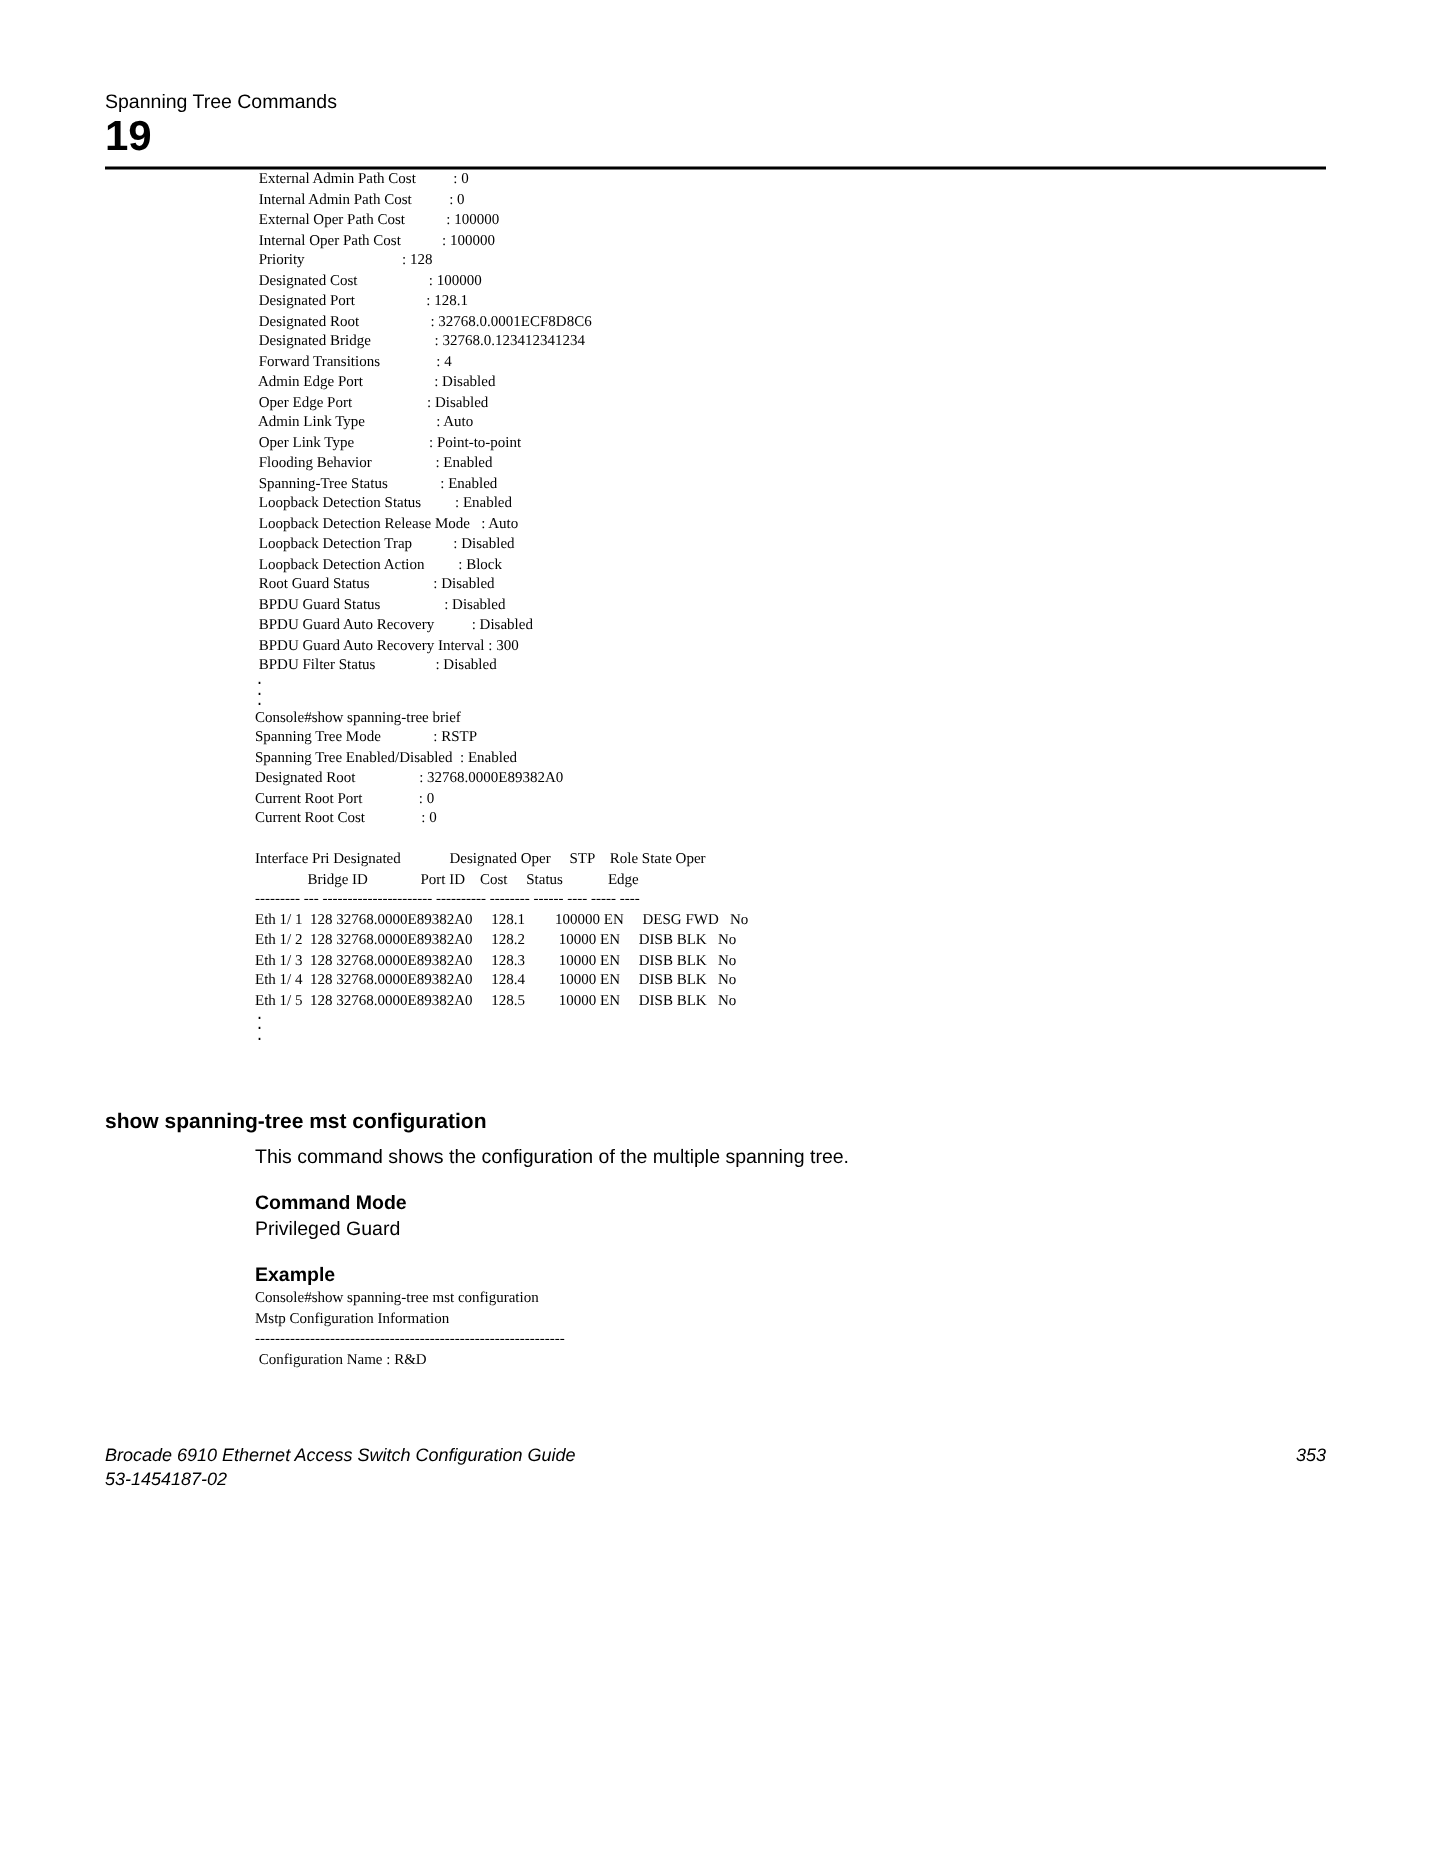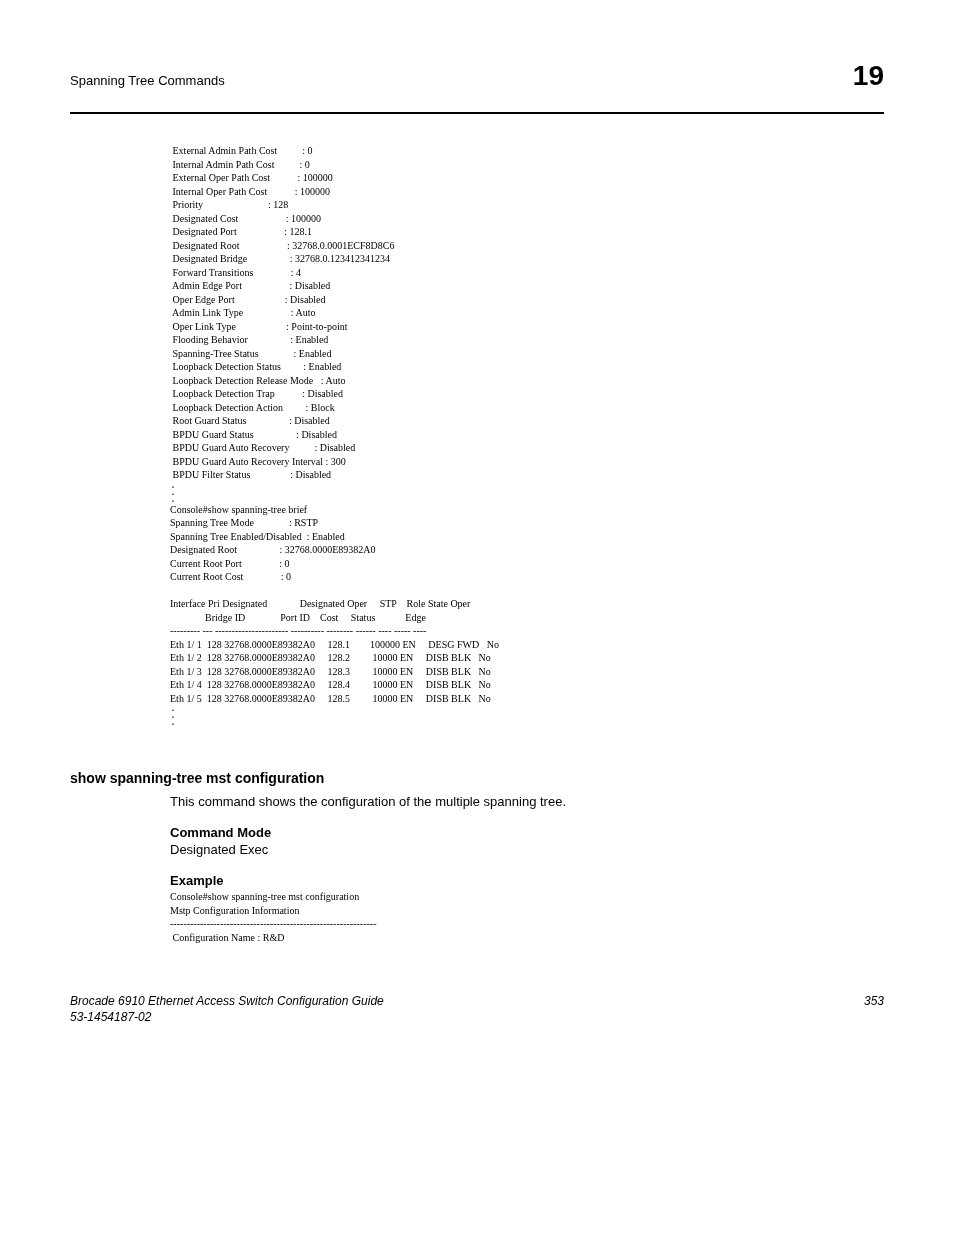--- a/index.html
+++ b/index.html
@@ -10,22 +10,22 @@
       font-size: 13px;
       color: #000;
       width: 954px;
       box-sizing: border-box;
     }
     .header-row {
       display: flex;
       justify-content: space-between;
       align-items: baseline;
       border-bottom: 2px solid #000;
-      padding-bottom: 20px;
-      margin-bottom: 30px;
+      padding-bottom: 4px;
+      flex-direction: column;
     }
     .header-title {
       font-size: 13px;
     }
     .chapter-number {
       font-size: 28px;
       font-weight: bold;
     }
     .content-indent {
       margin-left: 100px;
@@ -125,21 +125,21 @@
   <div class="ellipsis">.<br>.<br>.</div>
 
 </div>
 
 <div class="command-name">show spanning-tree mst configuration</div>
 
 <div class="content-indent">
   <div class="body-text">This command shows the configuration of the multiple spanning tree.</div>
 
   <div class="section-subheading">Command Mode</div>
-  <div class="body-text" style="margin-top:0">Designated Exec</div>
+  <div class="body-text" style="margin-top:0">Privileged Guard</div>
 
   <div class="section-subheading">Example</div>
   <div class="code-block">Console#show spanning-tree mst configuration
 Mstp Configuration Information
 --------------------------------------------------------------
  Configuration Name : R&amp;D</div>
 </div>
 
 <div class="footer">
   <div class="footer-left">

